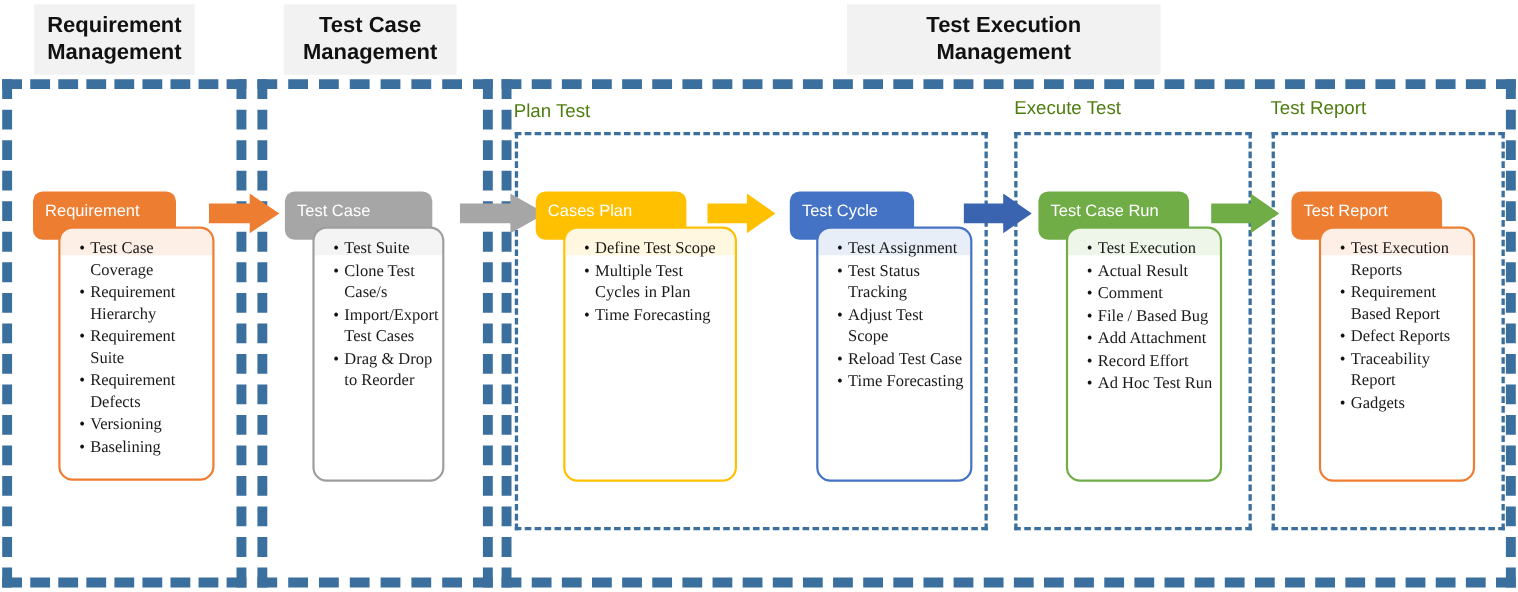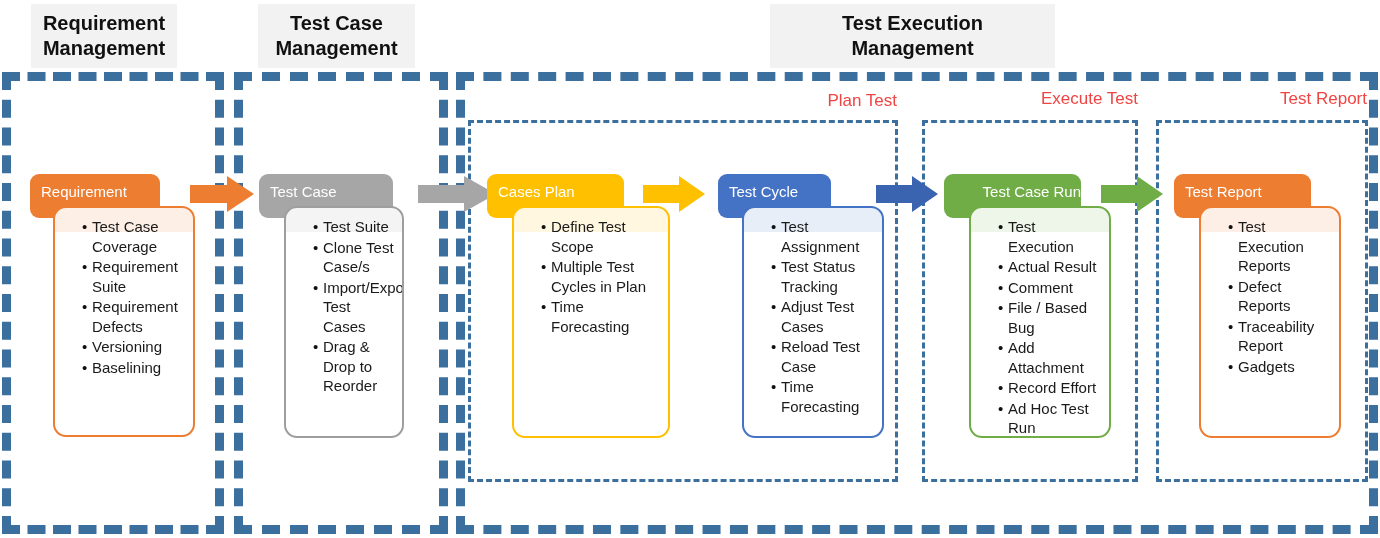--- a/index.html
+++ b/index.html
@@ -51,22 +51,22 @@
     position: absolute;
     box-sizing: border-box;
     border: 3px dashed #3b6f9e;
     background: transparent;
   }
 
   
   .sub-label {
     position: absolute;
     font-size: 17px;
-    color: #ef4444;
-    text-align: right;
+    color: #4d7c0f;
+    text-align: left;
     white-space: nowrap;
   }
 
   
   .card-head {
     position: absolute;
     box-sizing: border-box;
     border-radius: 9px;
     color: #ffffff;
     font-size: 15px;
@@ -86,22 +86,23 @@
   .card-body .tint {
     position: absolute;
     left: 0; top: 0;
     width: 100%;
     height: 24px;
     opacity: 0.12;
   }
   .card-body ul {
     position: relative;
     margin: 0;
-    padding: 9px 6px 0 36px;
+    padding: 9px 6px 0 26px;
     list-style: none;
+    font-family: Liberation Serif, serif;
   }
   .card-body li {
     position: relative;
     font-size: 15px;
     line-height: 19.5px;
     color: #1a1a1a;
     margin: 0 0 1px 0;
     padding-left: 1px;
   }
   .card-body li::before {
@@ -172,20 +173,21 @@
     <polygon points="0,9 36,9 36,0 62,18 36,36 36,27 0,27" fill="#3A64B0"></polygon>
   </svg>
 
   <div class="card-head" style="left:30px; top:174px; width:130px; height:44px; background:#ED7D31;">
     <span>Requirement</span>
   </div>
   <div class="card-body" style="left:53px; top:206px; width:142px; height:231px; border-color:#ED7D31;">
     <div class="tint" style="background:#ED7D31;"></div>
     <ul>
       <li>Test Case Coverage</li>
+      <li>Requirement Hierarchy</li>
       <li>Requirement Suite</li>
       <li>Requirement Defects</li>
       <li>Versioning</li>
       <li>Baselining</li>
     </ul>
   </div>
 
   <div class="card-head" style="left:259px; top:174px; width:134px; height:44px; background:#A6A6A6;">
     <span>Test Case</span>
   </div>
@@ -212,27 +214,27 @@
   </div>
 
   <div class="card-head" style="left:718px; top:174px; width:113px; height:44px; background:#4472C4;">
     <span>Test Cycle</span>
   </div>
   <div class="card-body" style="left:742px; top:206px; width:142px; height:232px; border-color:#4472C4;">
     <div class="tint" style="background:#4472C4;"></div>
     <ul>
       <li>Test Assignment</li>
       <li>Test Status Tracking</li>
-      <li>Adjust Test Cases</li>
+      <li>Adjust Test Scope</li>
       <li>Reload Test Case</li>
       <li>Time Forecasting</li>
     </ul>
   </div>
 
-  <div class="card-head" style="left:944px; top:174px; width:137px; height:44px; background:#70AD47;text-align:right;">
+  <div class="card-head" style="left:944px; top:174px; width:137px; height:44px; background:#70AD47;">
     <span>Test Case Run</span>
   </div>
   <div class="card-body" style="left:969px; top:206px; width:142px; height:232px; border-color:#70AD47;">
     <div class="tint" style="background:#70AD47;"></div>
     <ul>
       <li>Test Execution</li>
       <li>Actual Result</li>
       <li>Comment</li>
       <li>File / Based Bug</li>
       <li>Add Attachment</li>
@@ -241,19 +243,20 @@
     </ul>
   </div>
 
   <div class="card-head" style="left:1174px; top:174px; width:137px; height:44px; background:#ED7D31;">
     <span>Test Report</span>
   </div>
   <div class="card-body" style="left:1199px; top:206px; width:142px; height:232px; border-color:#ED7D31;">
     <div class="tint" style="background:#ED7D31;"></div>
     <ul>
       <li>Test Execution Reports</li>
+      <li>Requirement Based Report</li>
       <li>Defect Reports</li>
       <li>Traceability Report</li>
       <li>Gadgets</li>
     </ul>
   </div>
 
 </div>
 
 </body></html>

